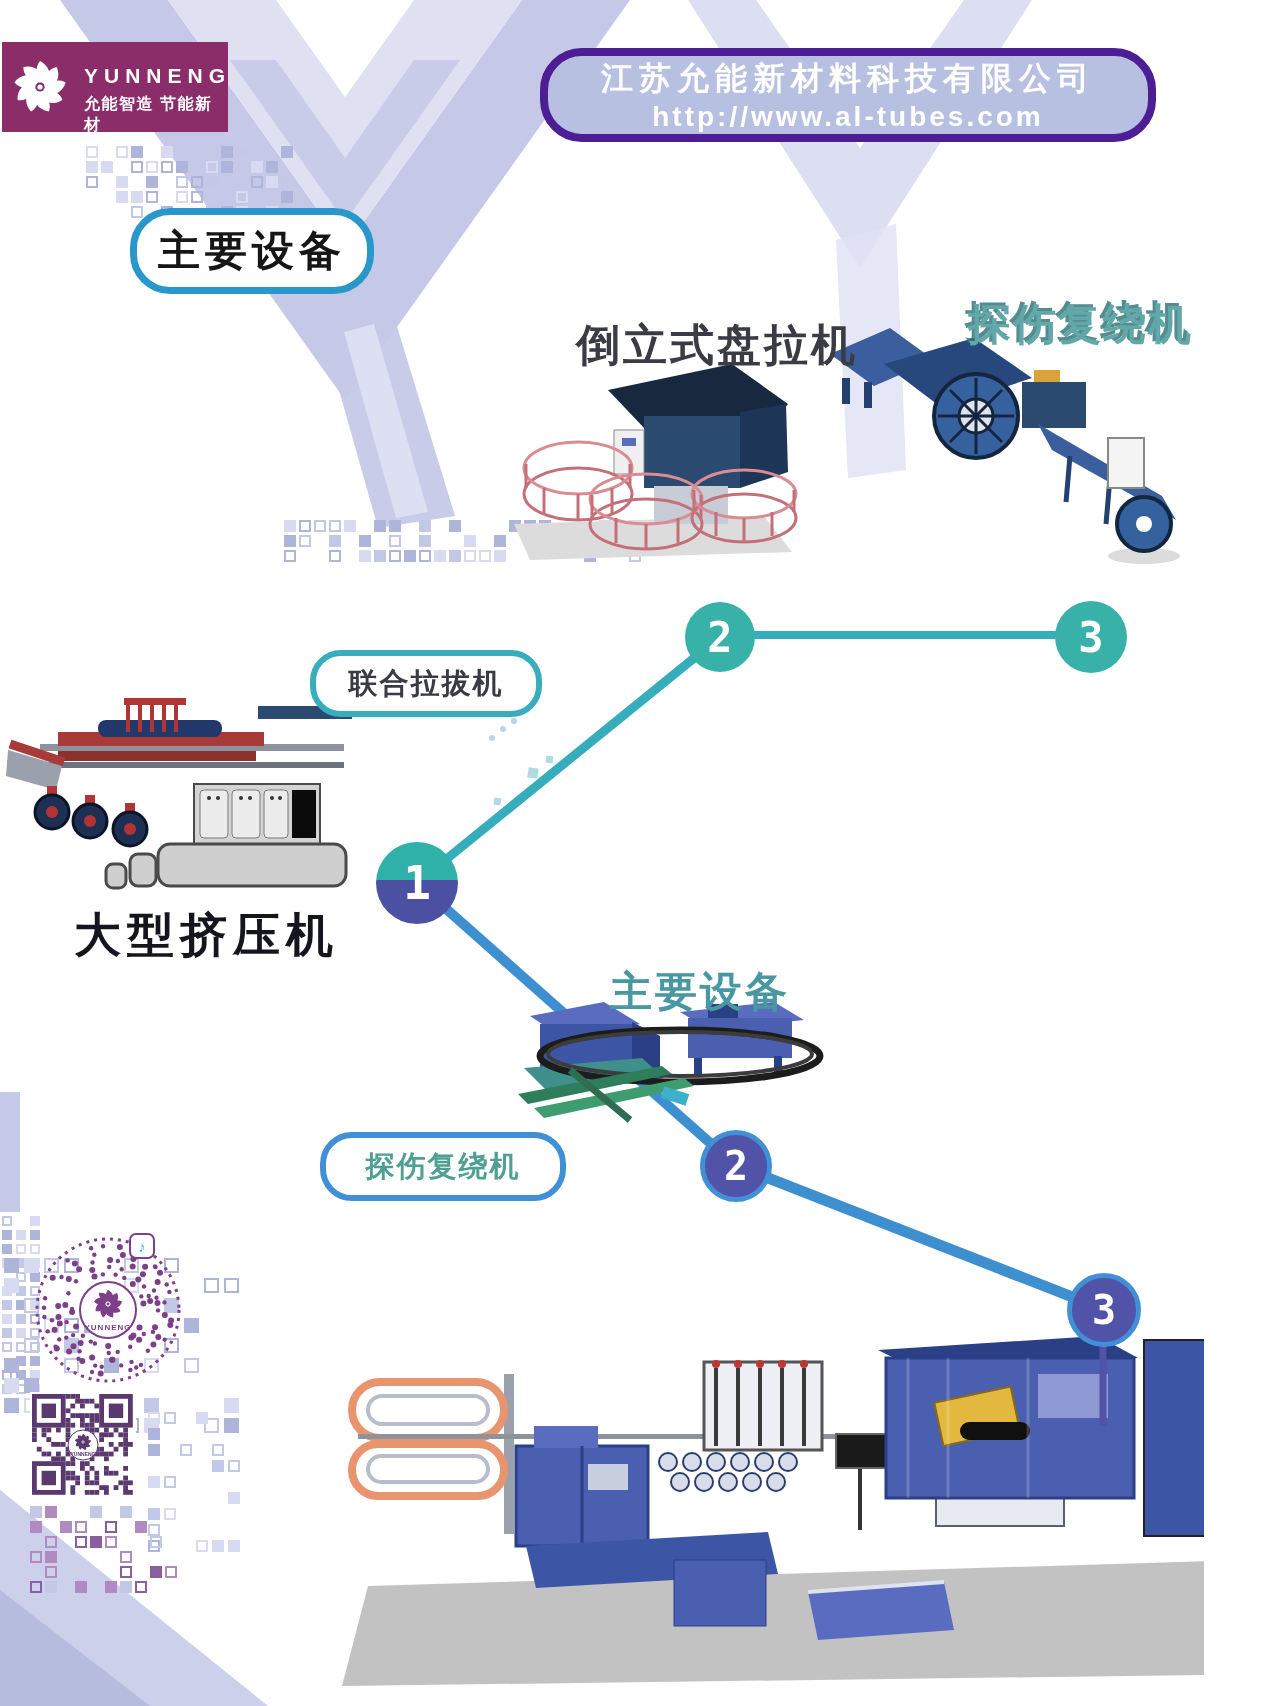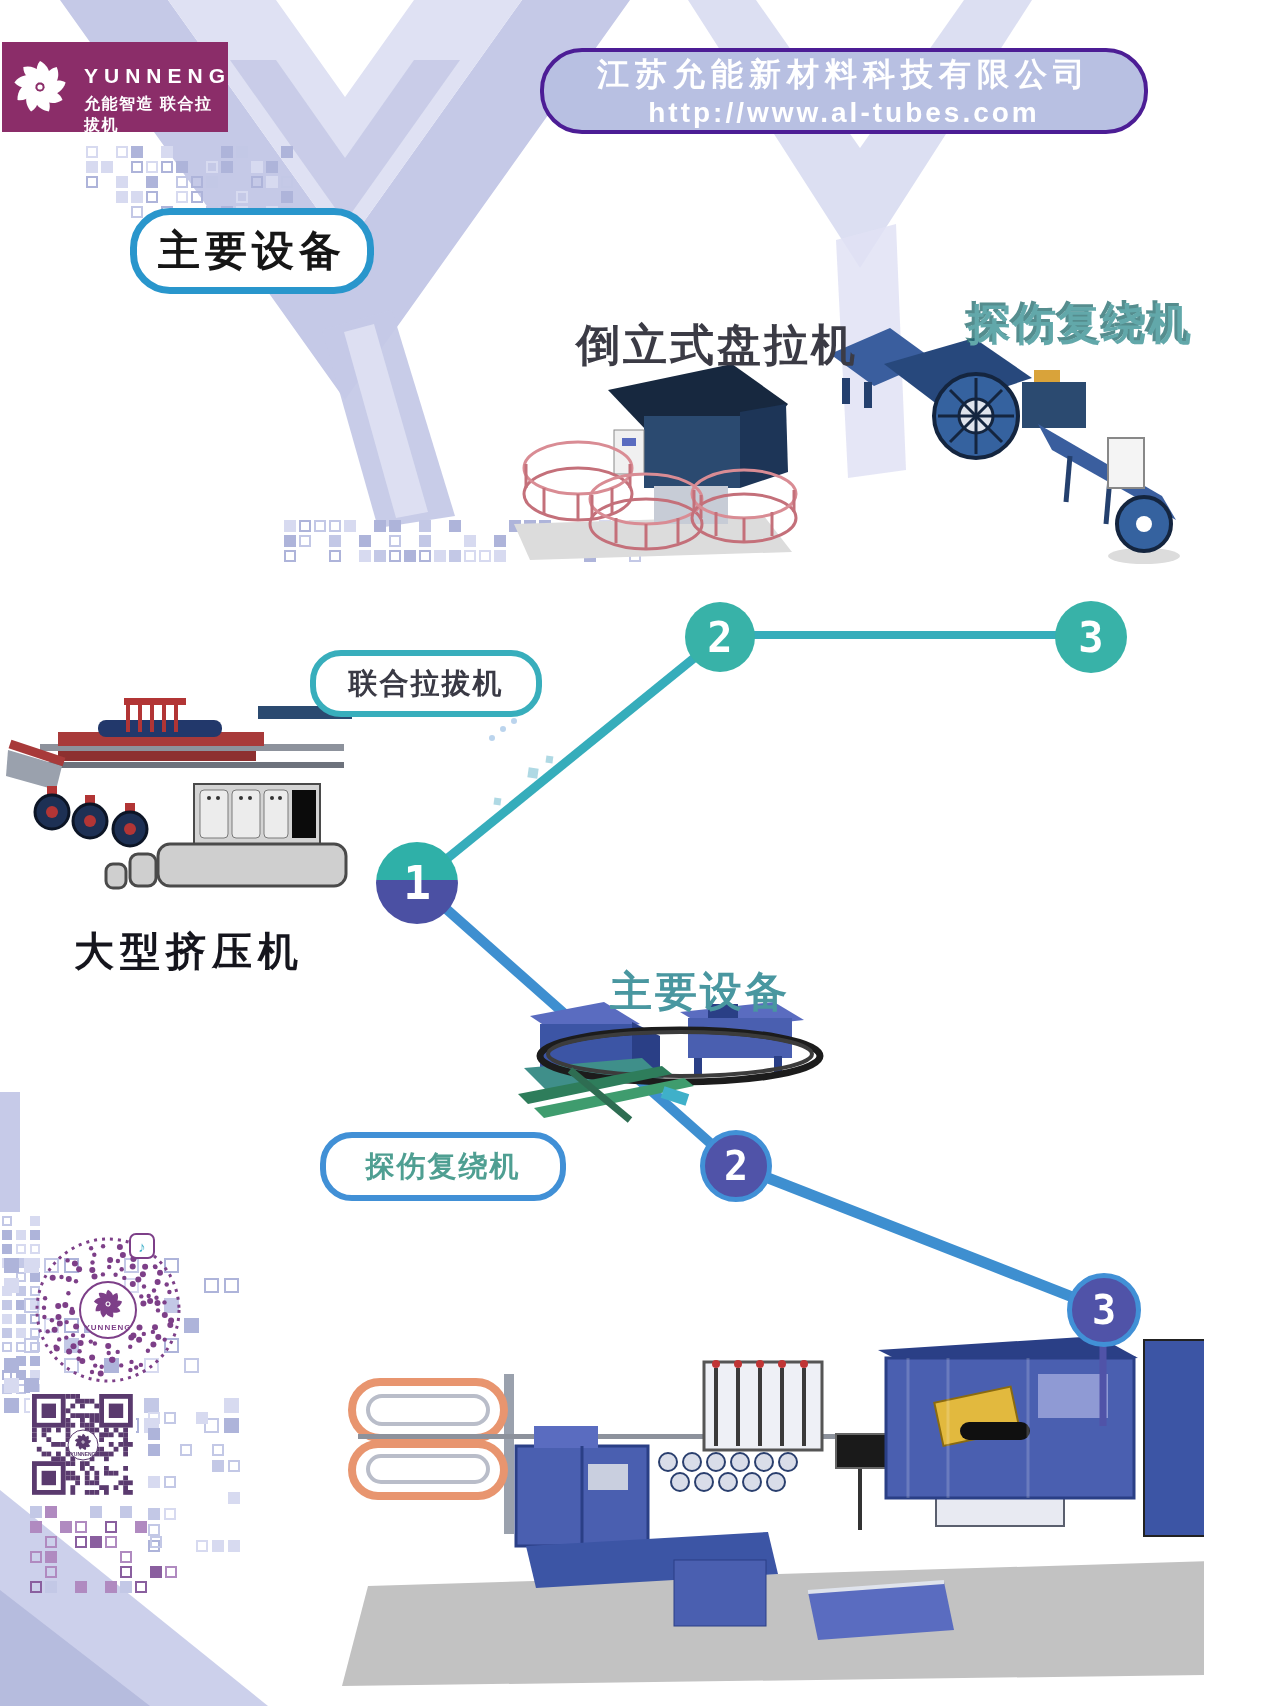--- a/index.html
+++ b/index.html
@@ -6,40 +6,40 @@
   #page{position:relative;width:1204px;height:1706px;overflow:hidden;background:#fff;
         font-family:"Liberation Sans",sans-serif;}
   .abs{position:absolute;}
   .z0{z-index:0}.z1{z-index:1}.z2{z-index:2}.z3{z-index:3}.z4{z-index:4}.z5{z-index:5}
 
   
   .logo-block{left:2px;top:42px;width:226px;height:90px;background:#8b2d69;}
   .logo-swirl{left:8px;top:15px;width:60px;height:60px;color:#fff;}
   .logo-name{left:82px;top:22px;font-size:21px;letter-spacing:6px;color:#fff;font-weight:700;}
   .logo-tagline{left:82px;top:52px;font-size:16px;letter-spacing:1.5px;color:#fff;font-weight:700;}
-  .banner{left:540px;top:48px;width:600px;height:78px;background:#b8c0e2;border:4px solid #4c1d95;
+  .banner{left:540px;top:48px;width:600px;height:78px;background:#b8c0e2;border:8px solid #4c1d95;
           border-radius:42px;display:flex;flex-direction:column;align-items:center;justify-content:center;}
   .banner .l1{font-size:32px;letter-spacing:6px;color:#fff;font-weight:700;white-space:nowrap;}
   .banner .l2{font-size:28px;letter-spacing:3px;color:#fff;font-weight:700;white-space:nowrap;}
 
   
   .pill{background:#fff;display:flex;align-items:center;justify-content:center;font-weight:700;white-space:nowrap;}
   .title-pill{left:130px;top:208px;width:230px;height:72px;border:7px solid #2996cc;border-radius:40px;
               font-size:42px;letter-spacing:5px;color:#161616;}
   .coil-pill{left:310px;top:650px;width:220px;height:55px;border:6px solid #38aebc;border-radius:31px;
              font-size:29px;letter-spacing:2px;color:#3a3a45;}
   .straight-pill{left:320px;top:1132px;width:234px;height:57px;border:6px solid #4190d6;border-radius:32px;
              font-size:29px;letter-spacing:2px;color:#4f9f92;}
 
   
   .mlabel{font-weight:700;white-space:nowrap;}
   .lbl-coilmachine{left:576px;top:316px;font-size:44px;letter-spacing:3px;color:#3b3b45;}
   .lbl-rewinder{left:968px;top:296px;font-size:43px;letter-spacing:2px;color:#62a8aa;
                 text-shadow:-3px -3px 0 rgba(42,112,114,.8);}
-  .lbl-press{left:74px;top:904px;font-size:40px;letter-spacing:6px;color:#15151d;margin-top:20px;}
+  .lbl-press{left:74px;top:904px;font-size:47px;letter-spacing:6px;color:#15151d;}
   .lbl-draw{left:610px;top:964px;font-size:42px;letter-spacing:3px;color:#4997a0;}
   .lbl-cutline{left:548px;top:1388px;font-size:42px;letter-spacing:2px;color:#4a9aa0;}
 
   
   .node{border-radius:50%;display:flex;align-items:center;justify-content:center;color:#fff;
         font-family:"DejaVu Sans Mono",monospace;font-weight:bold;}
   .node-start{left:376px;top:842px;width:82px;height:82px;font-size:46px;
         background:linear-gradient(#2fb0a8 0 46%,#4b50a3 46% 100%);}
   .node-teal{background:#38b2a8;font-size:42px;}
   .node-c2{left:685px;top:602px;width:70px;height:70px;}
@@ -726,21 +726,21 @@
       <circle cx="503" cy="729" r="3" fill="rgba(120,170,220,0.5)"></circle>
       <circle cx="514" cy="721" r="3" fill="rgba(120,170,220,0.5)"></circle>
     </g>
   </svg>
 
   <div class="abs z5 logo-block">
     <svg class="abs logo-swirl" viewBox="-30 -30 60 60">
         <use href="#swirl"></use>
       </svg>
     <div class="abs logo-name">YUNNENG</div>
-    <div class="abs logo-tagline">允能智造 联合拉拔机</div>
+    <div class="abs logo-tagline">允能智造 节能新材</div>
   </div>
 
   <div class="abs z5 banner">
     <div class="l1">江苏允能新材料科技有限公司</div>
     <div class="l2">http://www.al-tubes.com</div>
   </div>
 
   <div class="abs z4 pill title-pill">主要设备</div>
 
   <div class="abs z4 mlabel lbl-rewinder">探伤复绕机</div>

